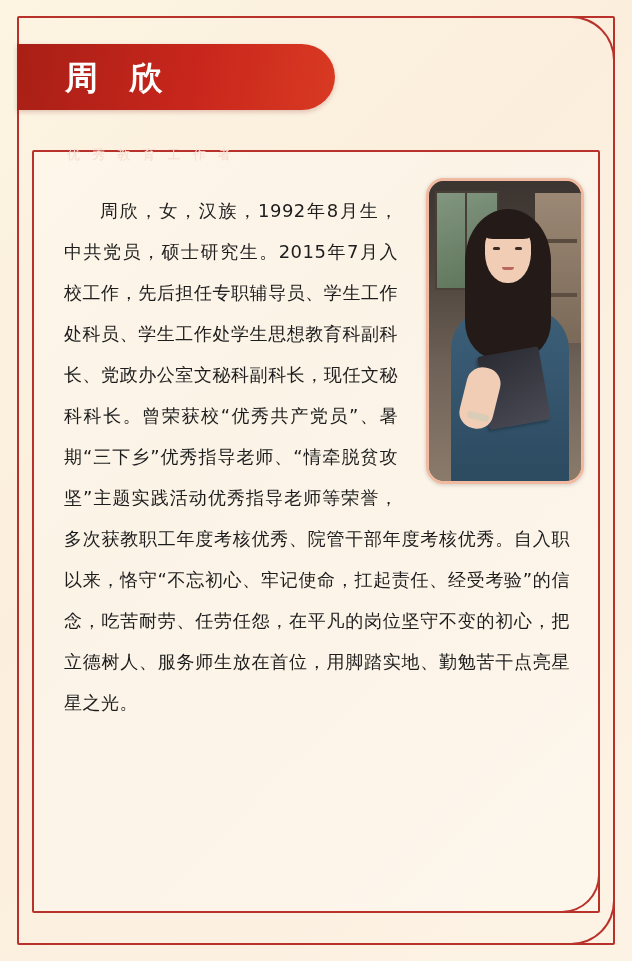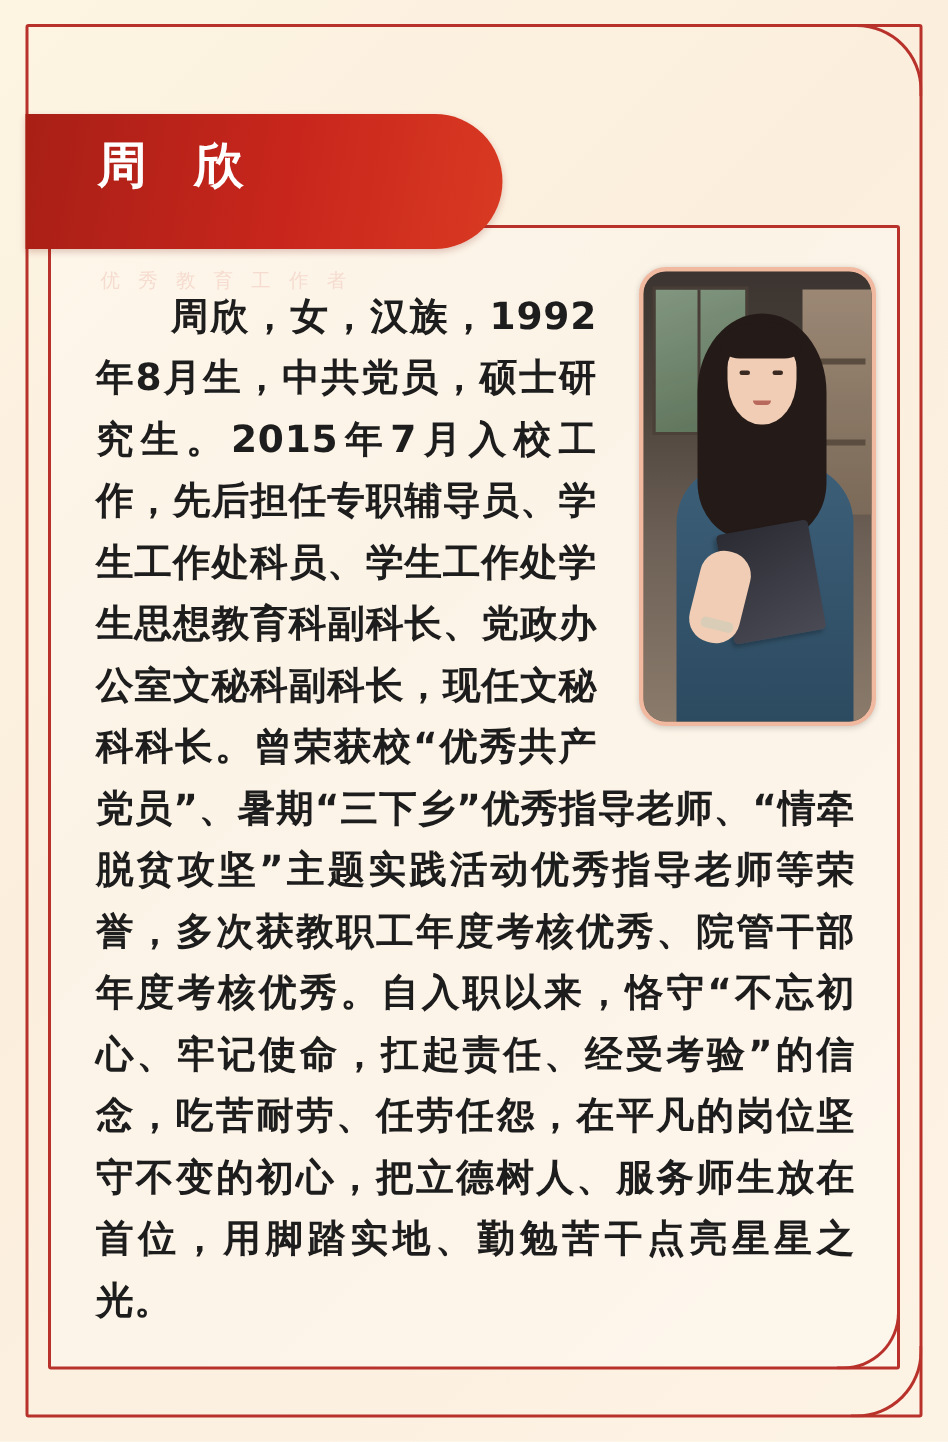--- a/index.html
+++ b/index.html
@@ -76,23 +76,23 @@
     border: 2px solid #b8322b;
     border-left: none;
     border-top: none;
     border-bottom-right-radius: 38px;
   }
 
   
   .banner {
     position: absolute;
     left: 17px;
-    top: 76px;
+    top: 44px;
     width: 318px;
-    height: 90px;
+    height: 66px;
     background: linear-gradient(100deg, #a81f16 0%, #c8261c 55%, #d93a22 100%);
     border-top-right-radius: 46px;
     border-bottom-right-radius: 46px;
     box-shadow: 0 2px 5px rgba(120, 20, 10, 0.22);
   }
   .banner-name {
     position: absolute;
     left: 48px;
     top: 12px;
     color: #ffffff;
@@ -264,27 +264,26 @@
     transform: rotate(14deg);
   }
 
   
   .bio {
     position: absolute;
     left: 64px;
     top: 190px;
     width: 506px;
     font-family: "DejaVu Sans", "Liberation Sans", sans-serif;
-    font-size: 25px;
+    font-size: 18px;
     line-height: 41px;
     color: #1d1d1d;
     text-align: justify;
     text-justify: inter-ideograph;
     letter-spacing: 0.5px;
-    font-weight: bold;
   }
   .bio p {
     margin: 0;
     text-indent: 2em;
   }
   
   .photo-float {
     float: right;
     width: 172px;
     height: 300px;

